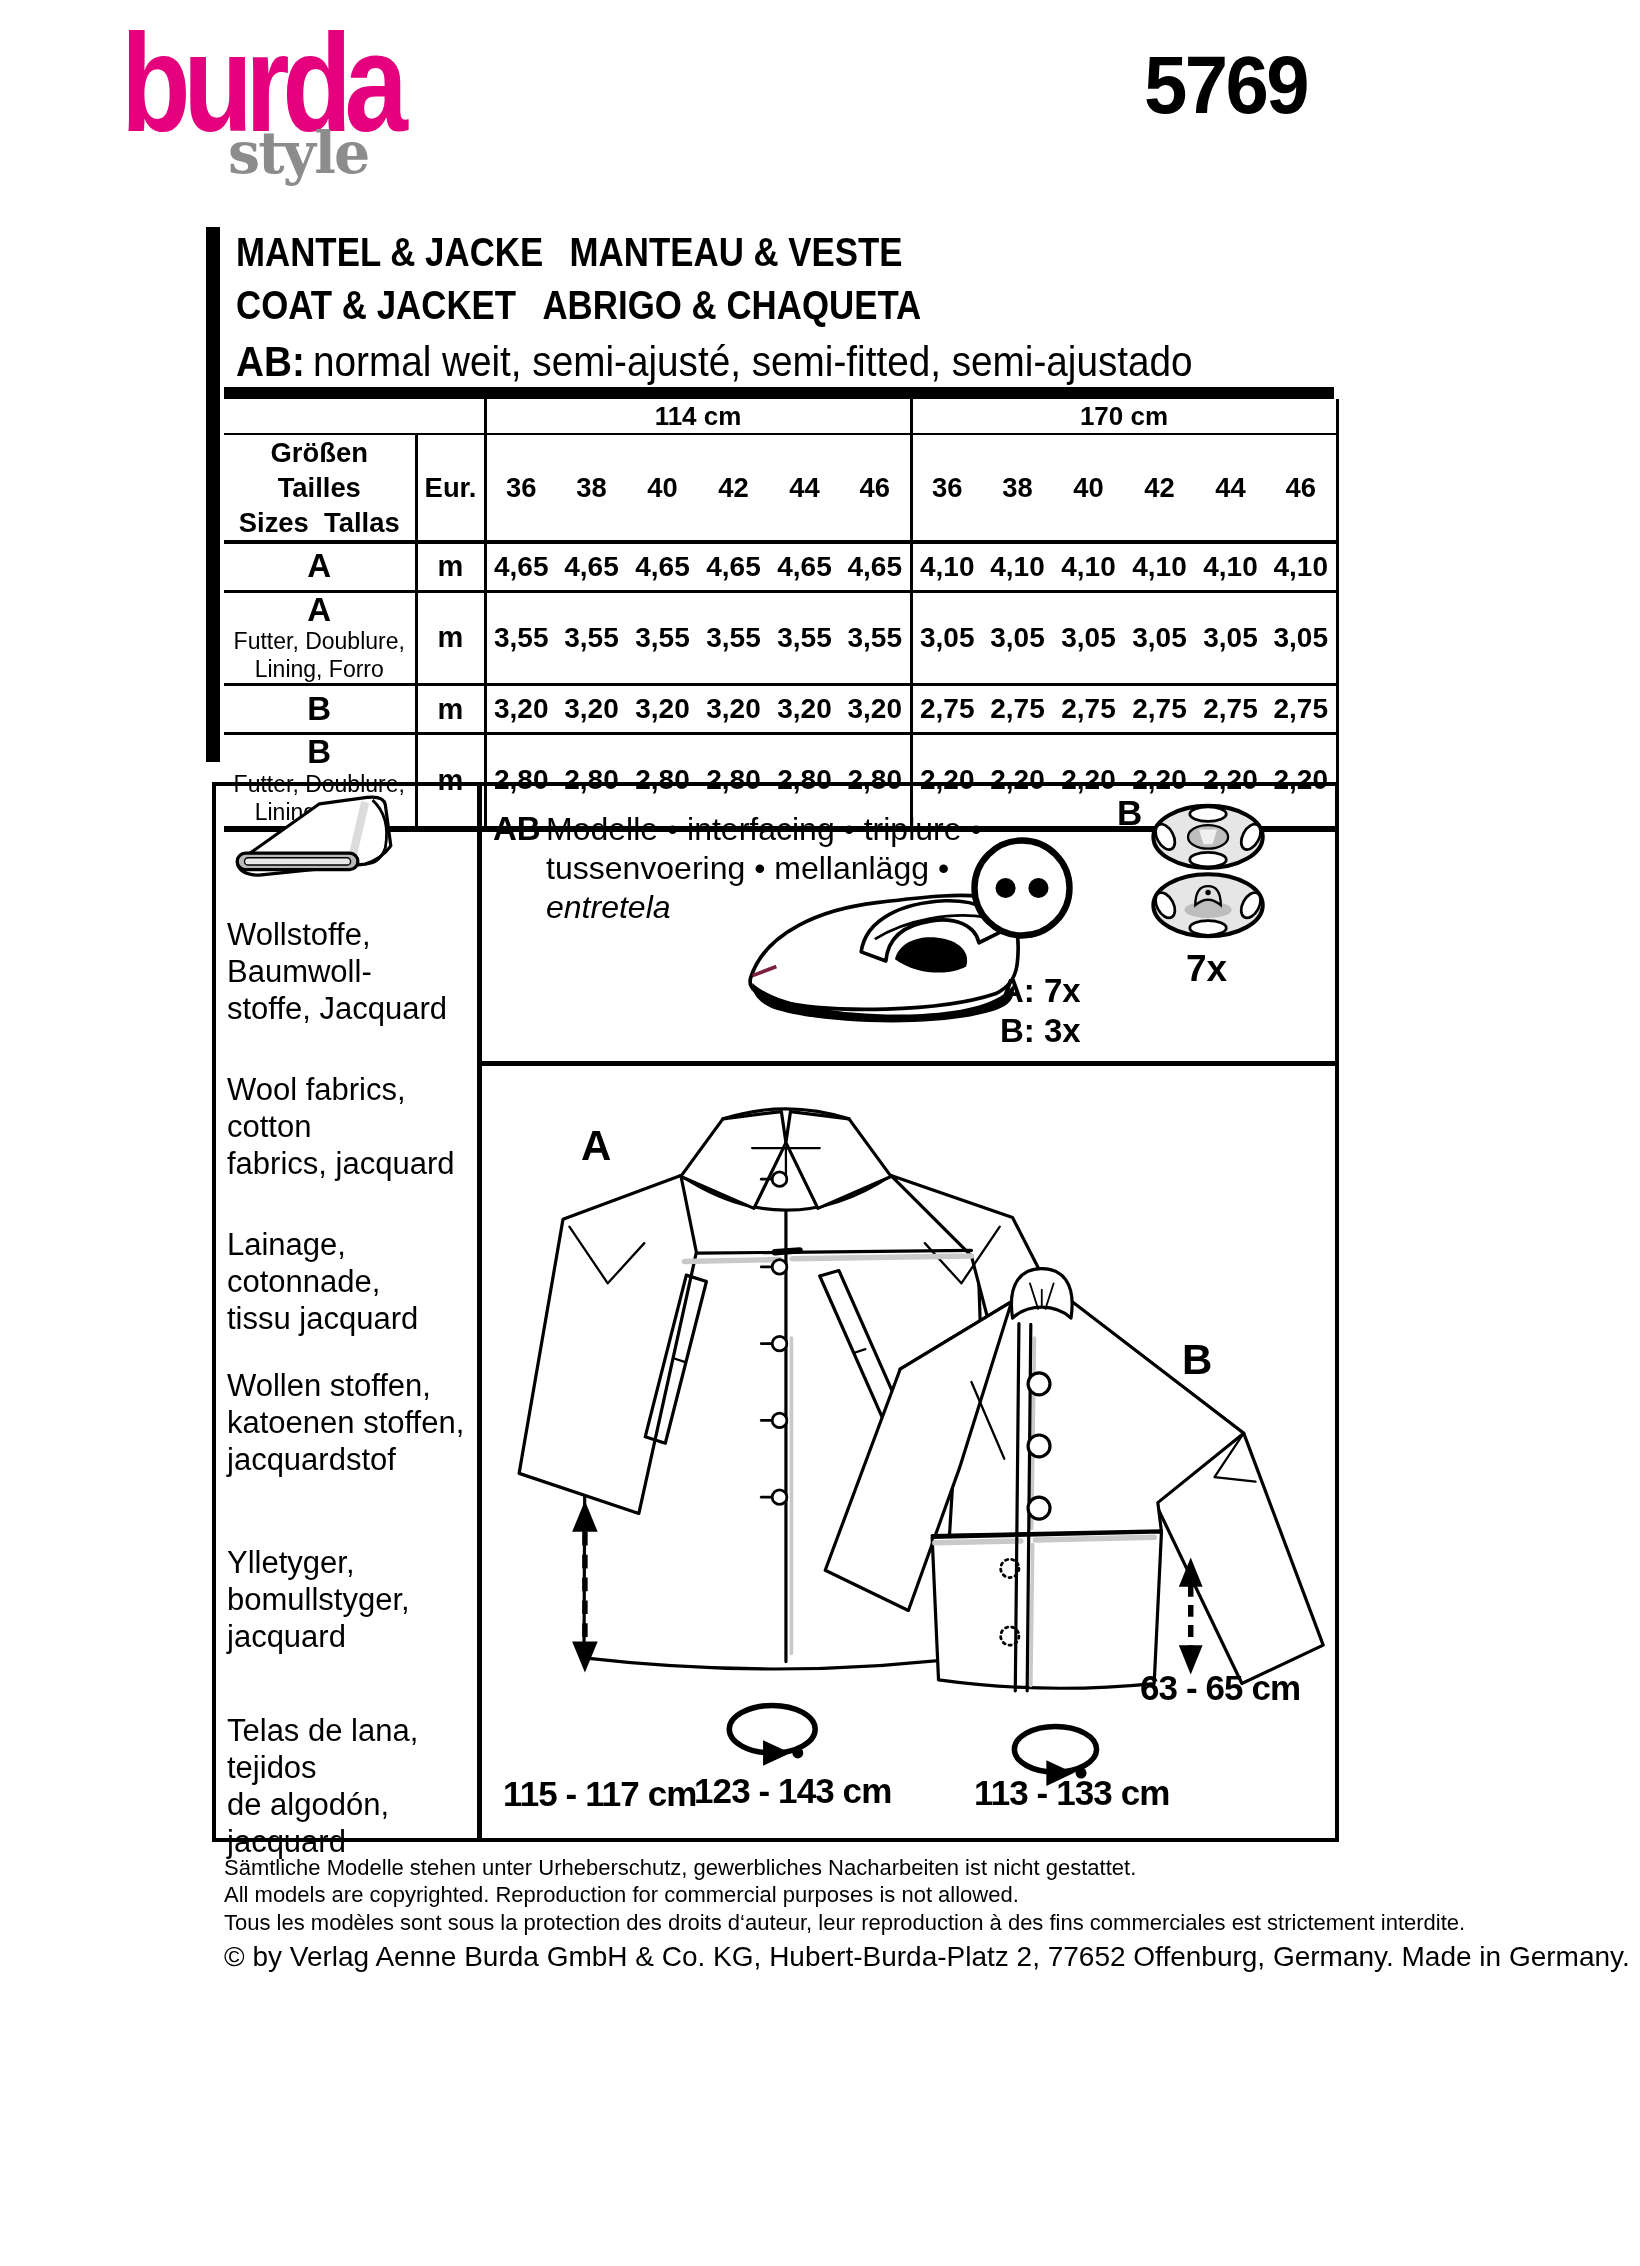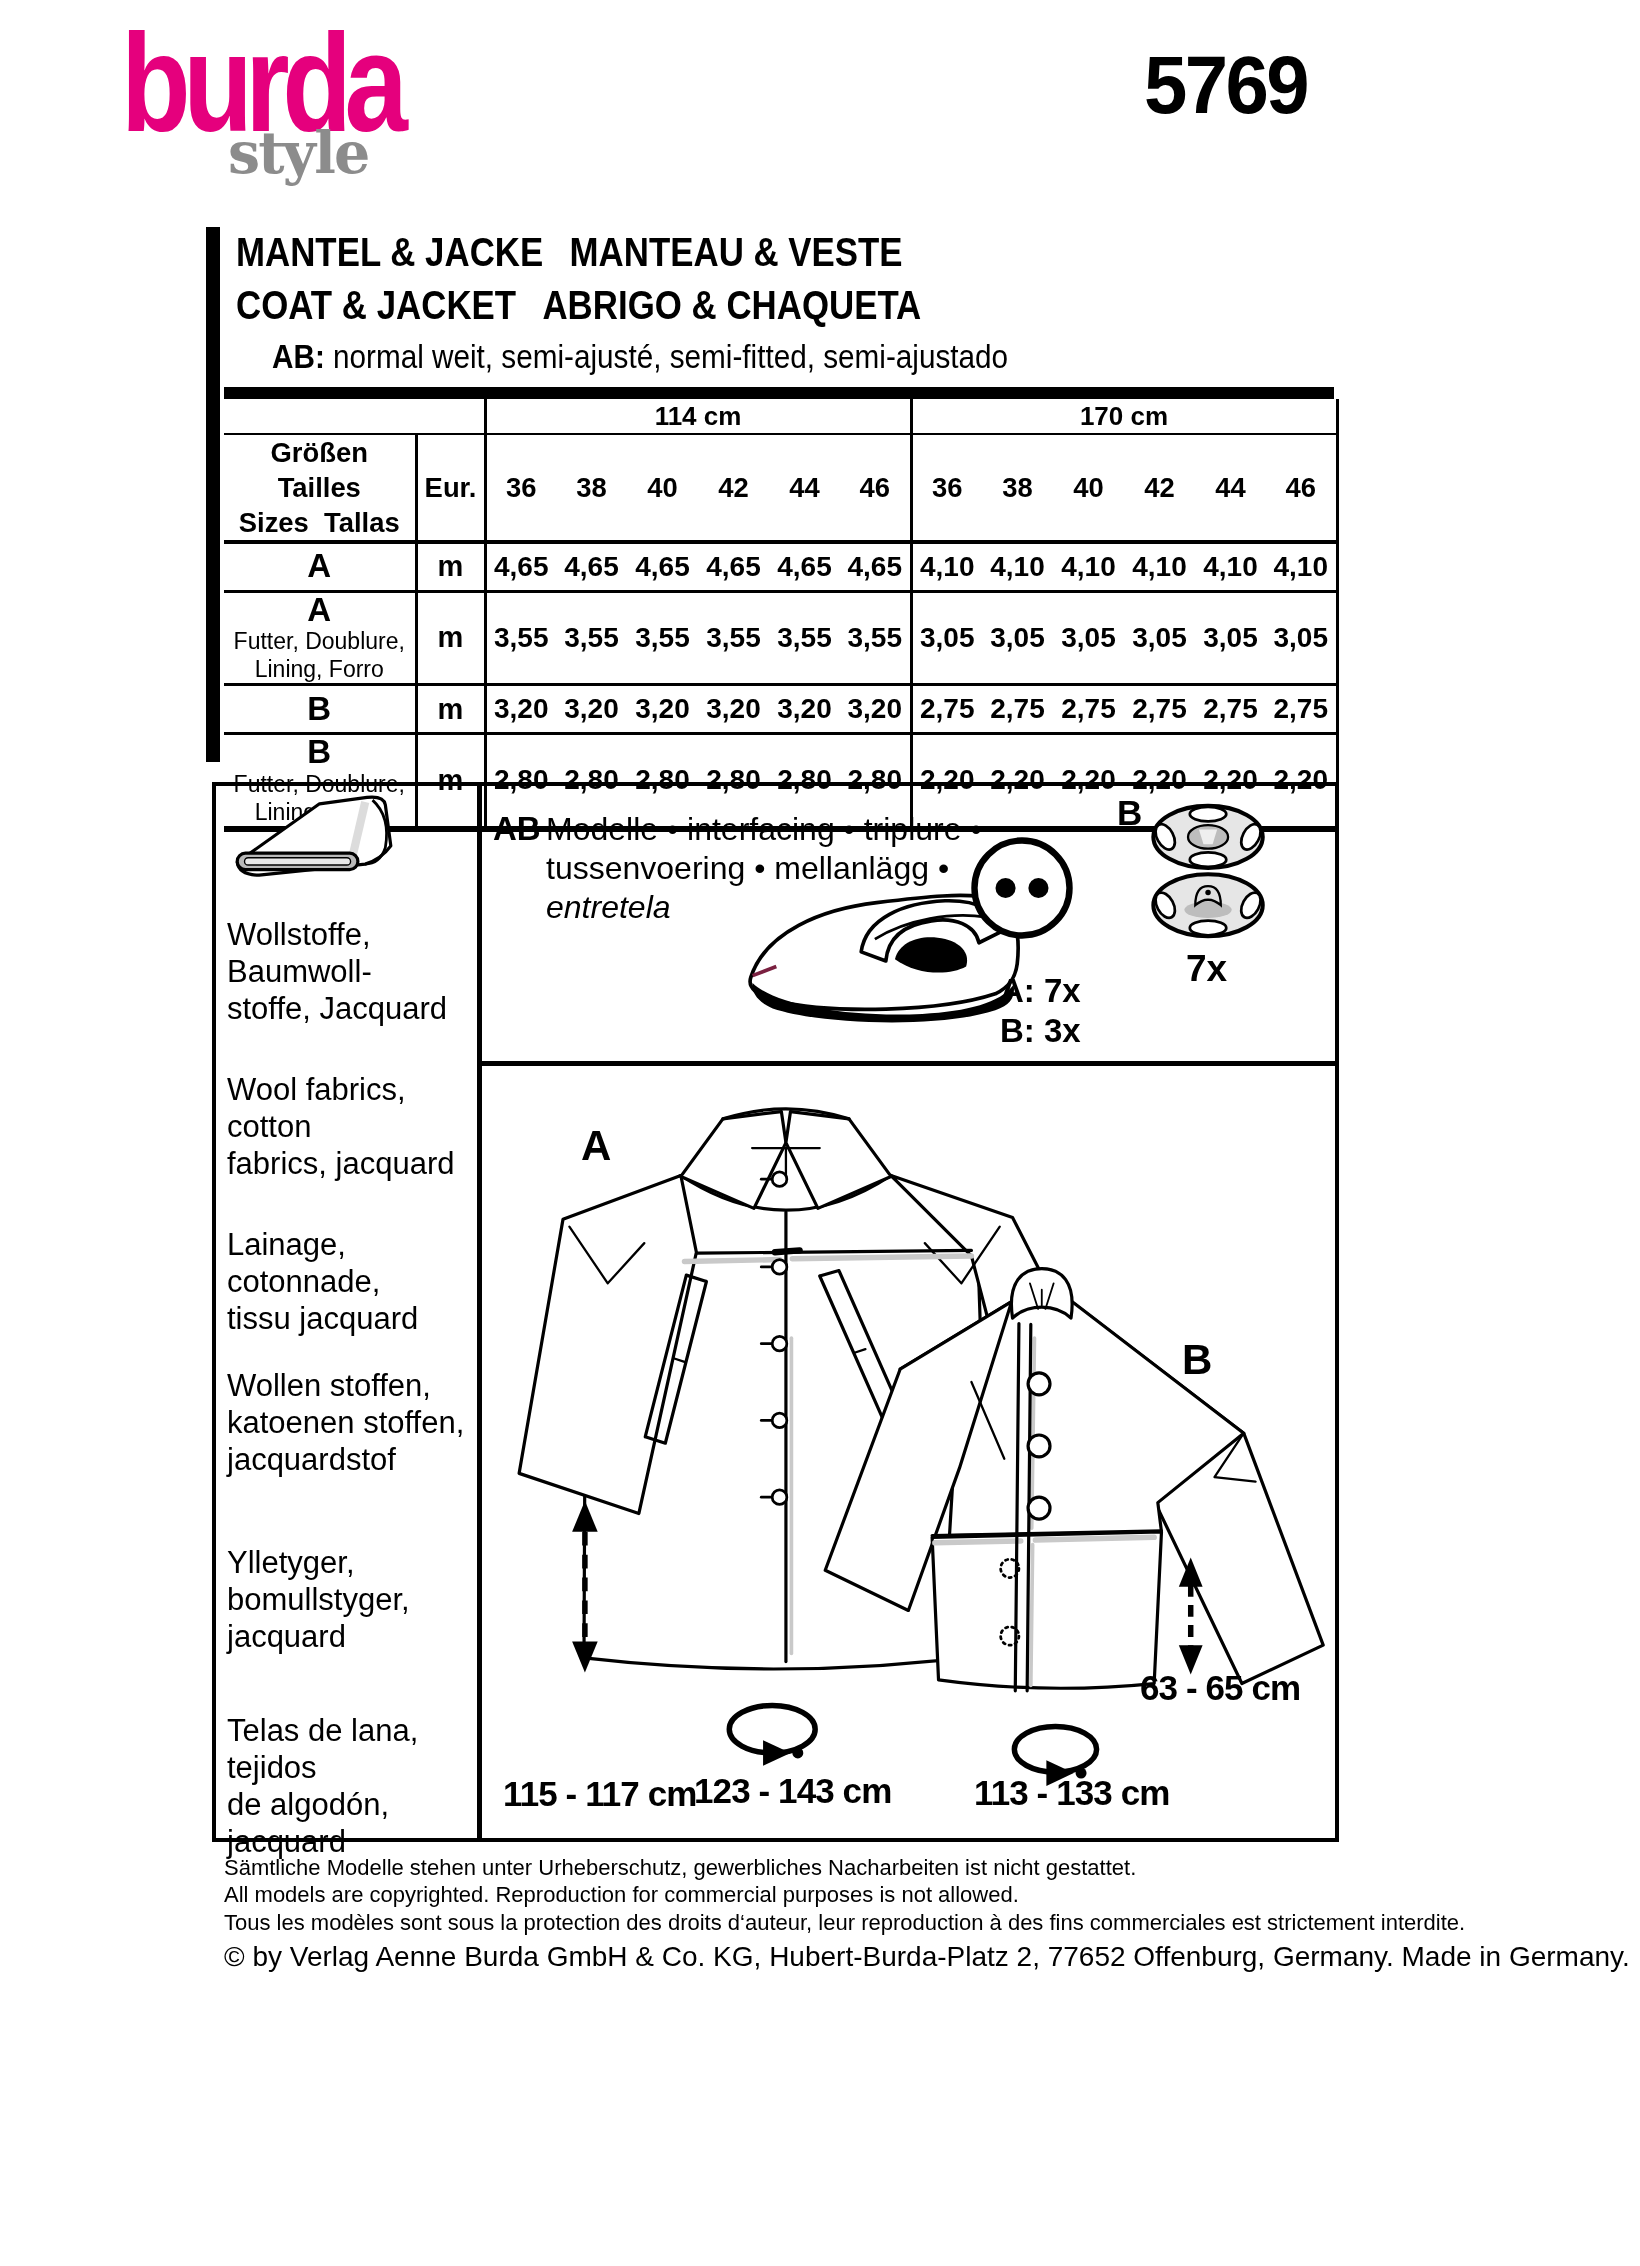--- a/index.html
+++ b/index.html
@@ -14,21 +14,21 @@
   .logo-sub{left:228px;top:124px;font-family:"DejaVu Serif",serif;font-weight:bold;
             font-size:57px;letter-spacing:-1.8px;line-height:1;}
   .pattern-number{left:1144px;top:44px;font-size:82px;font-weight:bold;letter-spacing:-2.7px;
                   transform:scaleX(.95);transform-origin:0 0;line-height:1;}
 
   
   .title-bar{left:206px;top:227px;width:13.7px;height:535px;background:#000;}
   .t-line{left:236px;font-weight:bold;line-height:1;}
   .t1{top:232px;font-size:41px;}
   .t2{top:285px;font-size:41px;}
-  .t3{top:340px;font-size:33px;font-weight:normal;margin-left:36px;}
+  .t3{top:340px;font-size:43px;font-weight:normal;}
   .t-gap{margin-left:31px;}
   .fit-label{font-weight:bold;margin-right:9.1px;}
 
   
   .tbl-topbar{left:224px;top:387px;width:1110px;height:12px;background:#000;}
   table.yardage{position:absolute;left:224px;top:399px;border-collapse:collapse;table-layout:fixed;}
   table.yardage td{padding:0;margin:0;text-align:center;vertical-align:middle;}
   .bl4{border-left:3.7px solid #000;}  .br4{border-right:3.7px solid #000;}
   .bb3{border-bottom:2.7px solid #000;} .bb4{border-bottom:3.7px solid #000;}
   .bb5{border-bottom:4.6px solid #000;} .bb6{border-bottom:6.4px solid #000;}

